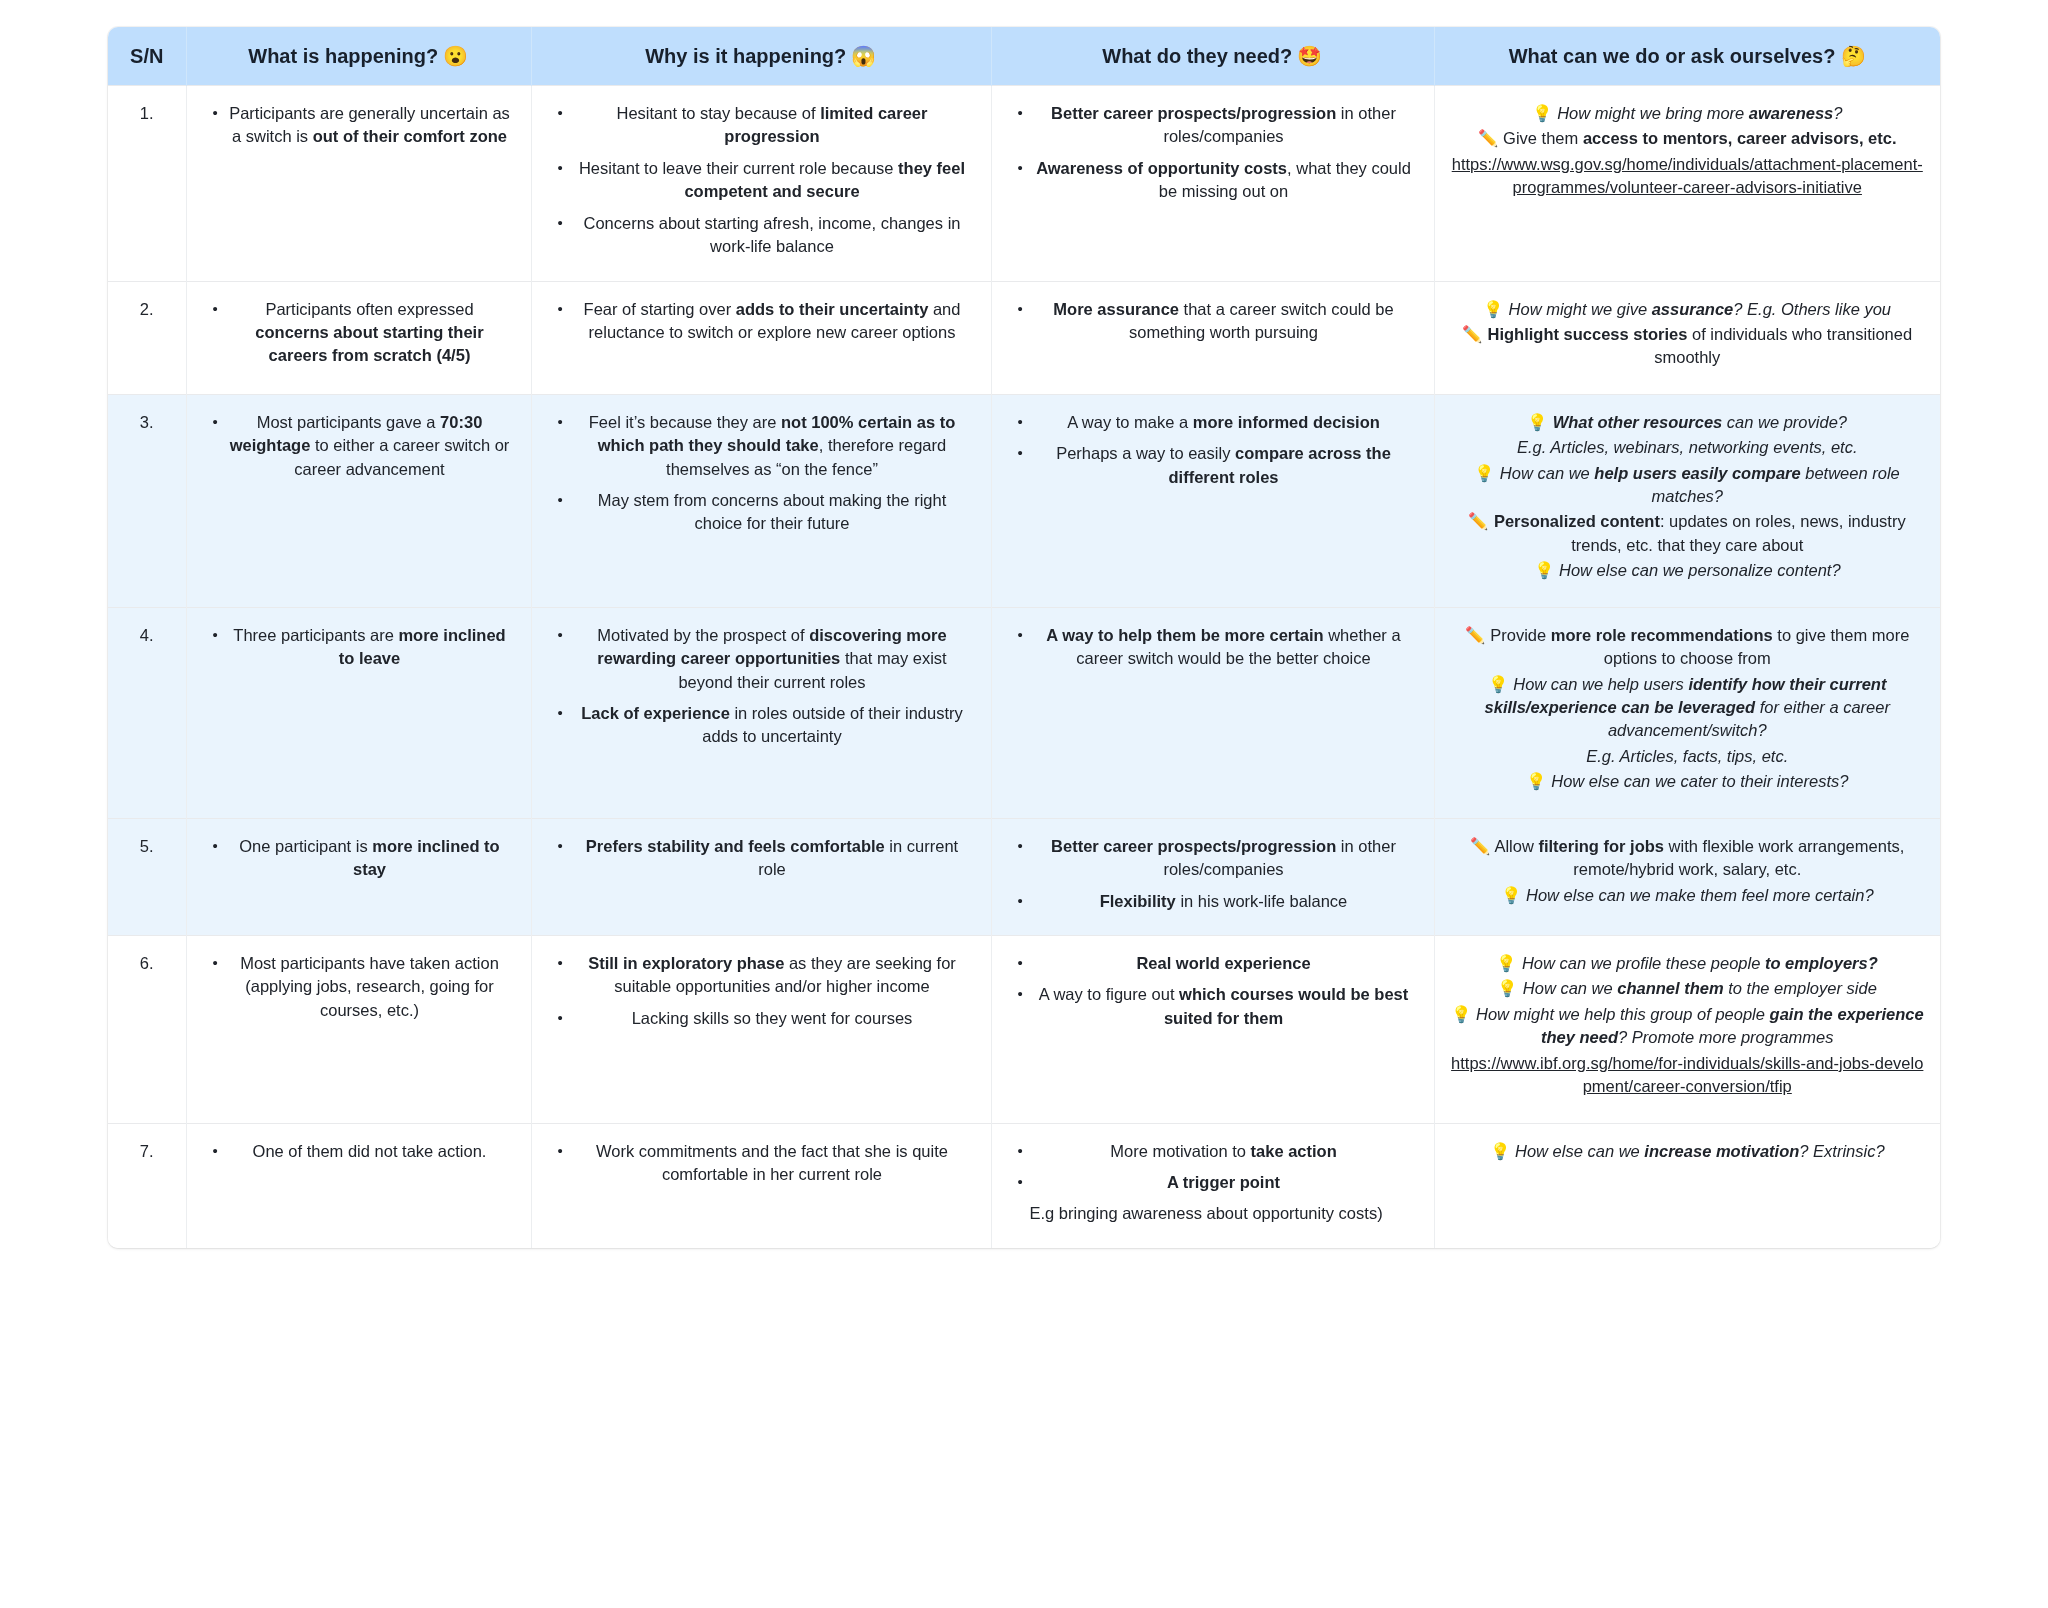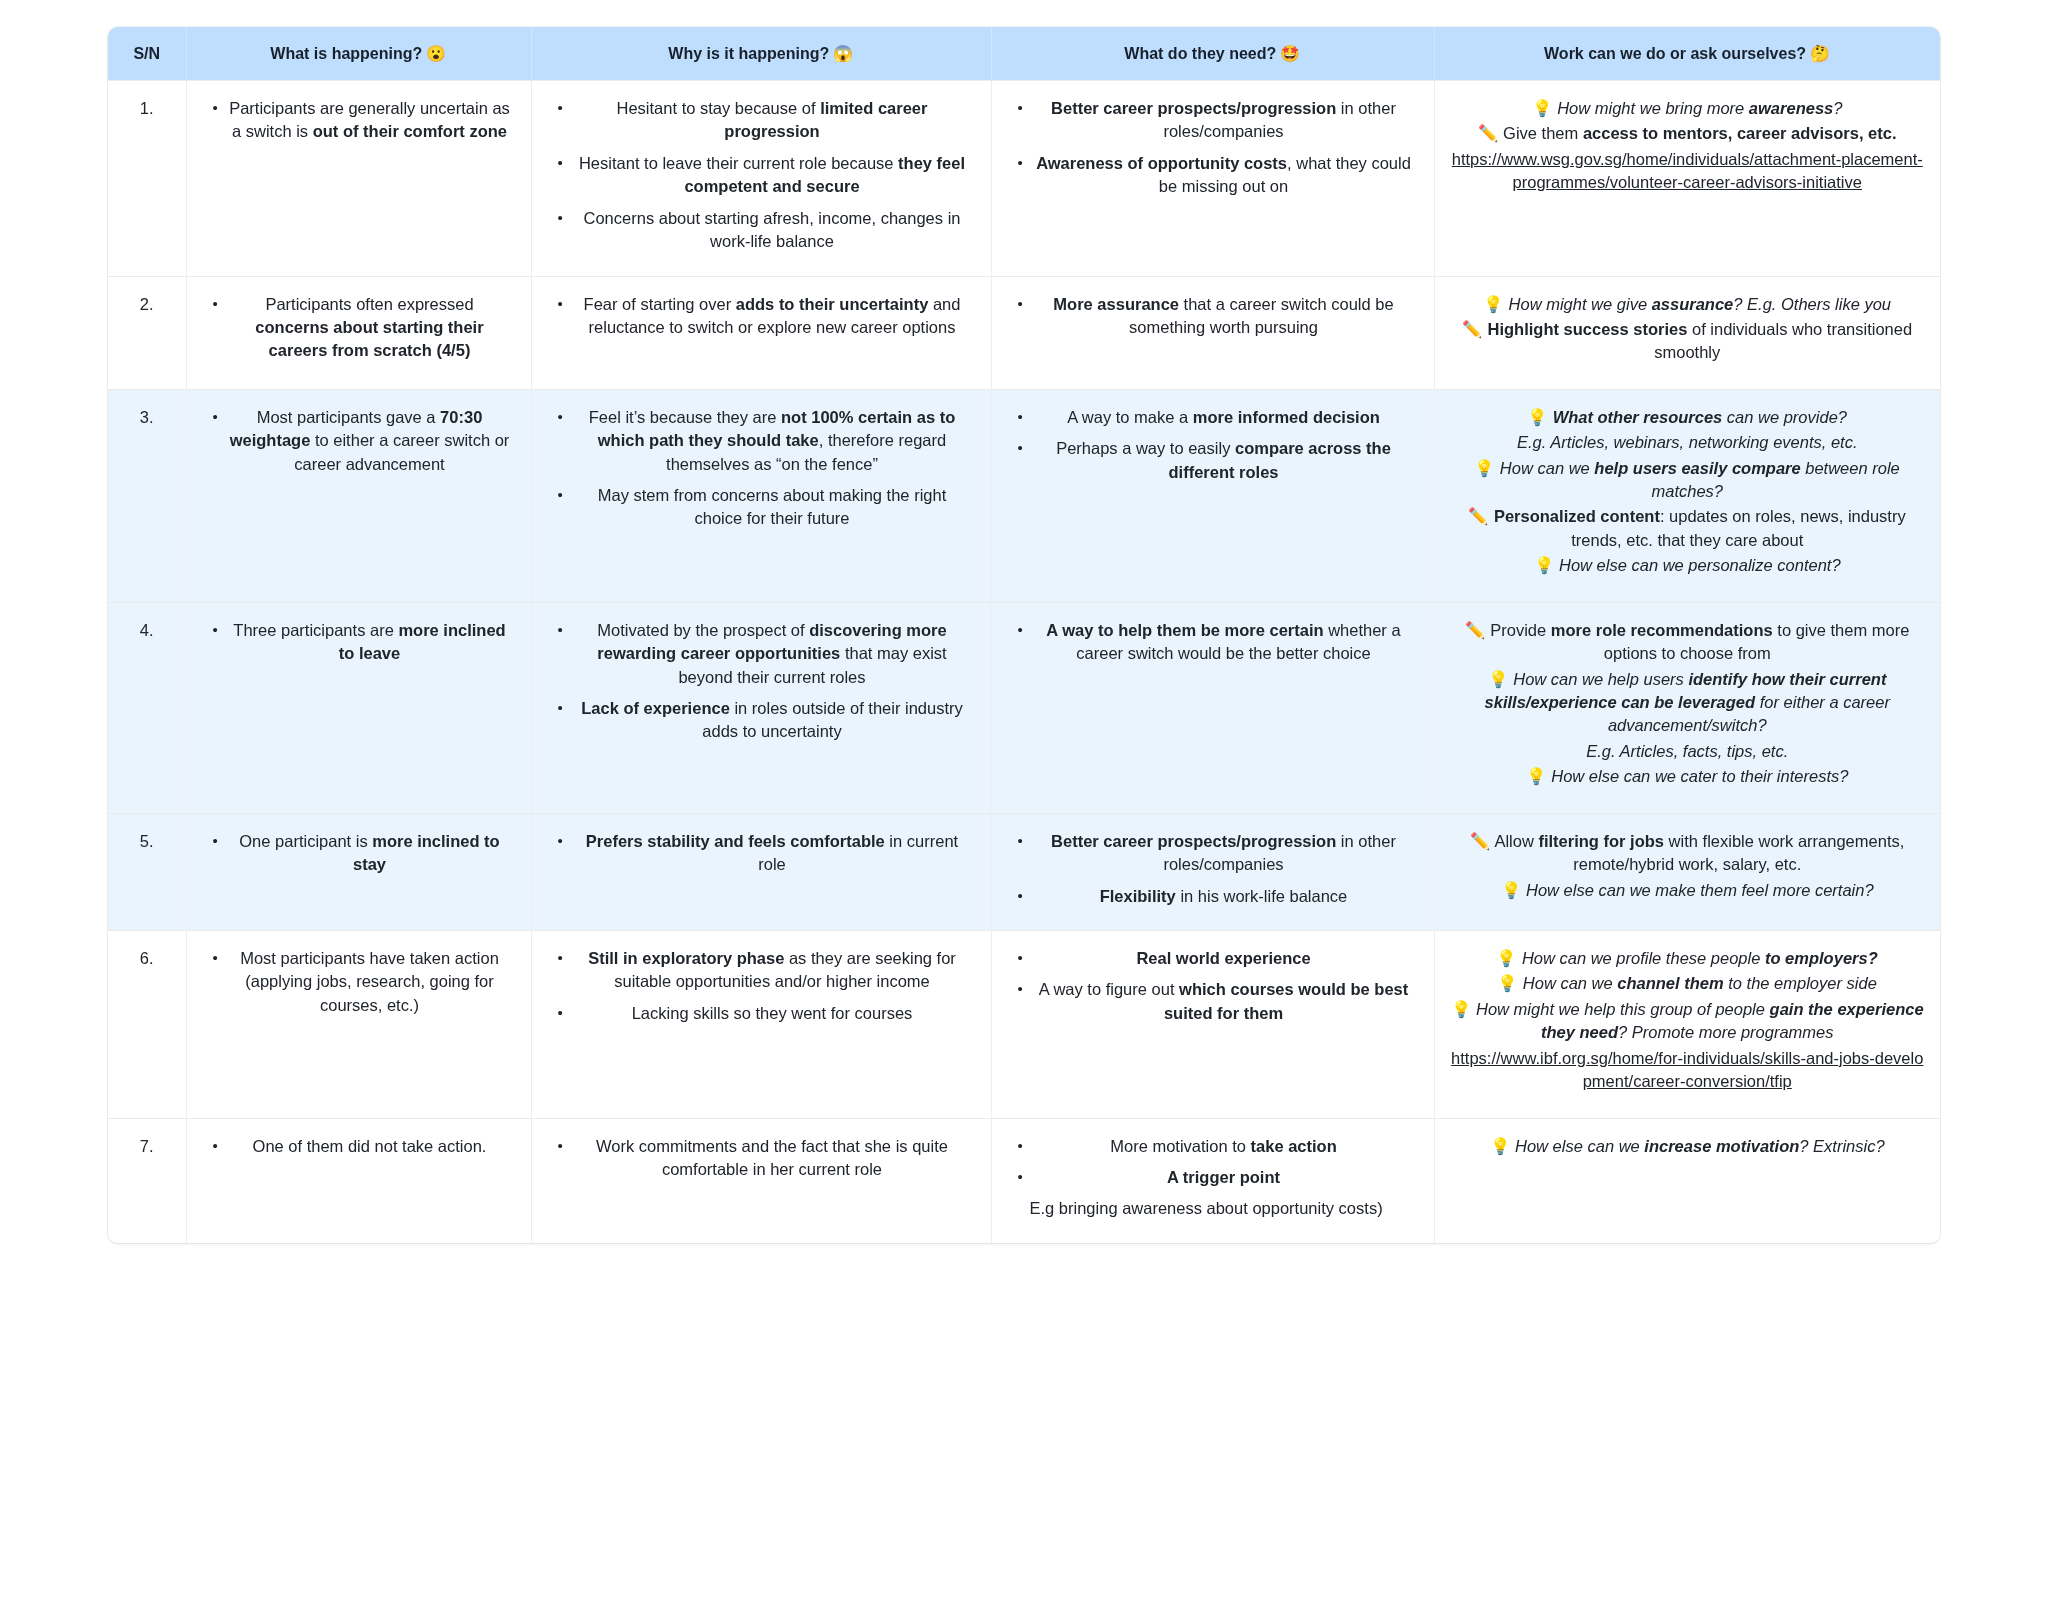--- a/index.html
+++ b/index.html
@@ -30,21 +30,21 @@
     box-shadow: 0 1px 3px rgba(0,0,0,0.10), 0 0 0 1px rgba(0,0,0,0.045);
   }
   table {
     width: 100%;
     border-collapse: collapse;
     table-layout: fixed;
   }
   thead th {
     background: #bfdefd;
     color: #18202c;
-    font-size: 16px;
+    font-size: 20px;
     font-weight: bold;
     text-align: center;
     padding: 17px 8px 17px 8px;
     border-right: 1px solid #cfe6fb;
     vertical-align: middle;
   }
   thead th:last-child { border-right: none; }
   col.c-sn  { width: 78px; }
   col.c-c1  { width: 345px; }
   col.c-c2  { width: 460px; }
@@ -115,21 +115,21 @@
           <col class="c-c2">
           <col class="c-c3">
           <col class="c-c4">
       </colgroup>
       <thead>
         <tr id="header-row">
             <th><span>S/N</span></th>
             <th><span>What is happening?</span><span class="emoji"> 😮</span></th>
             <th><span>Why is it happening?</span><span class="emoji"> 😱</span></th>
             <th><span>What do they need?</span><span class="emoji"> 🤩</span></th>
-            <th><span>Work can we do or ask ourselves?</span><span class="emoji"> 🤔</span></th>
+            <th><span>What can we do or ask ourselves?</span><span class="emoji"> 🤔</span></th>
           </tr>
       </thead>
       <tbody id="table-body">
           <tr class="plain">
             <td class="sn">1.</td>
             <td>
               <ul class="bullets">
                 <li>Participants are generally uncertain as a switch is <b>out of their comfort zone</b></li>
               </ul>
             </td>

